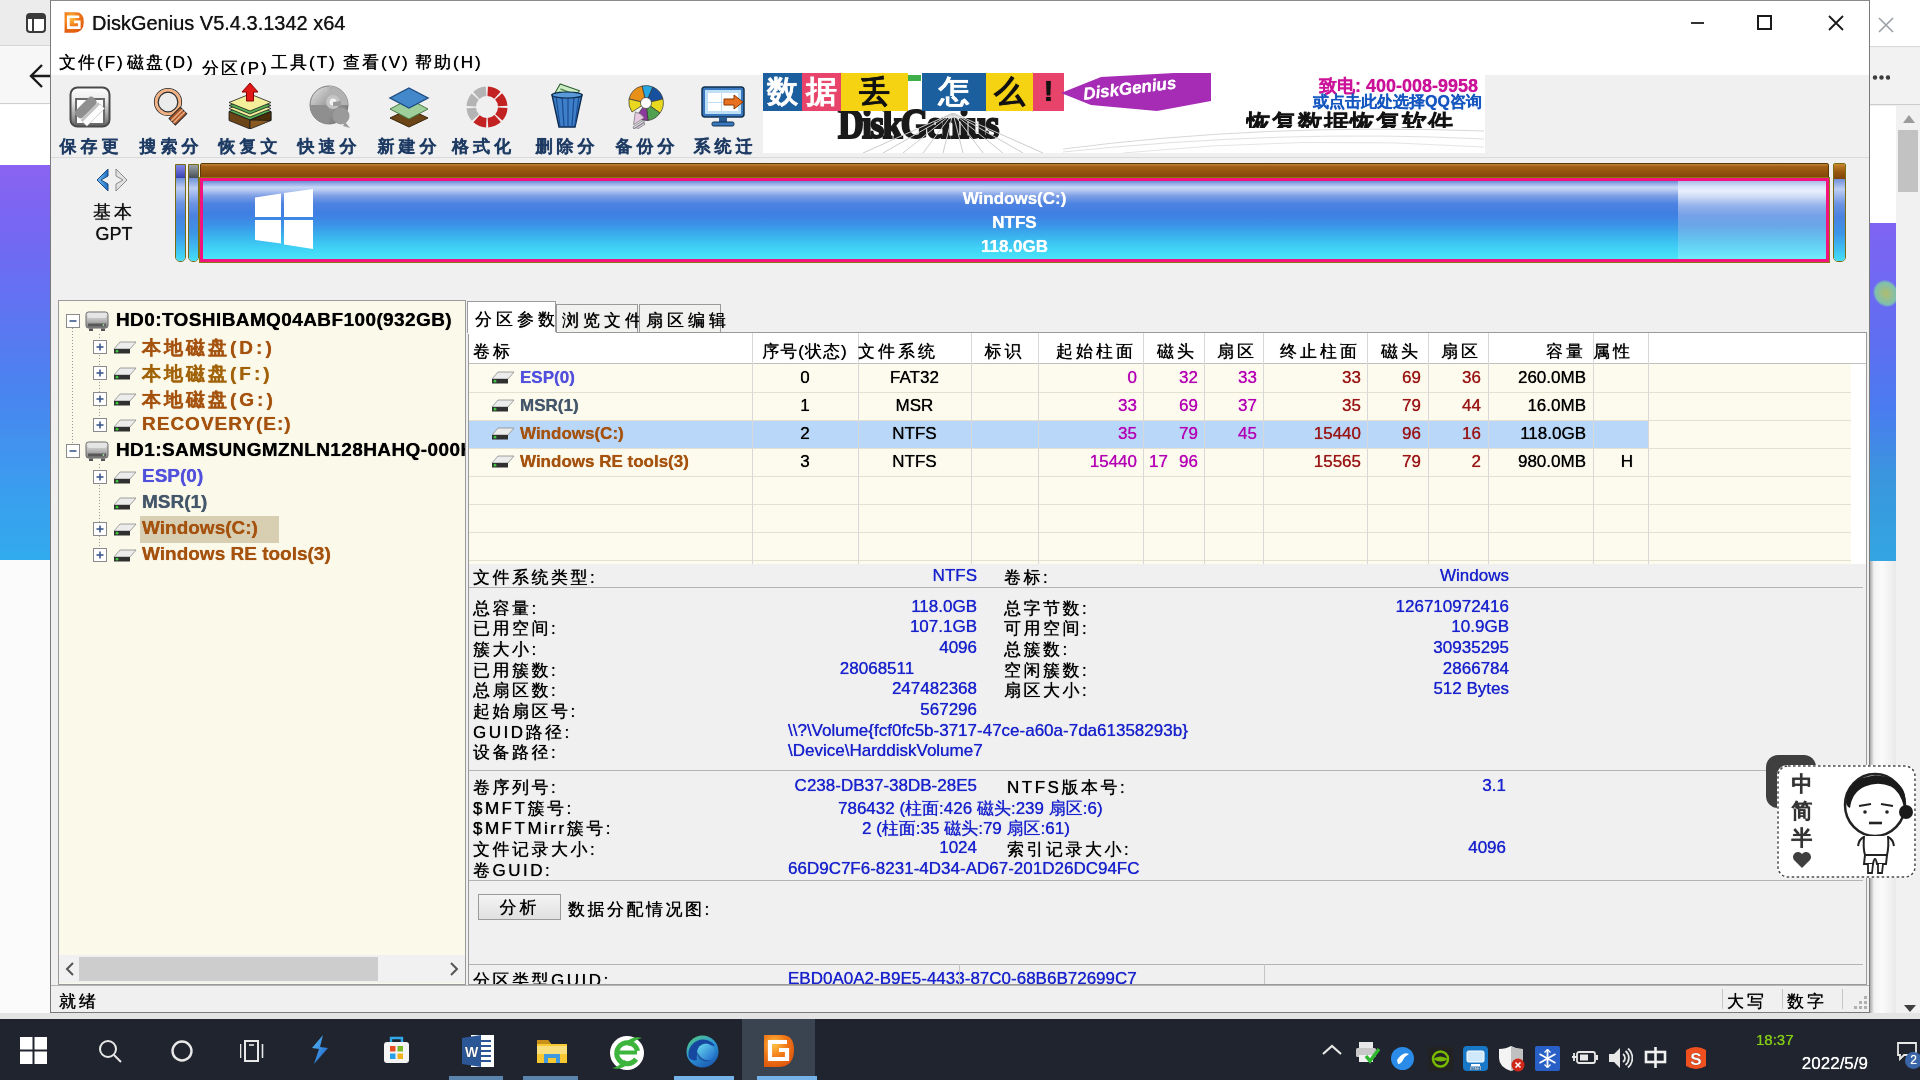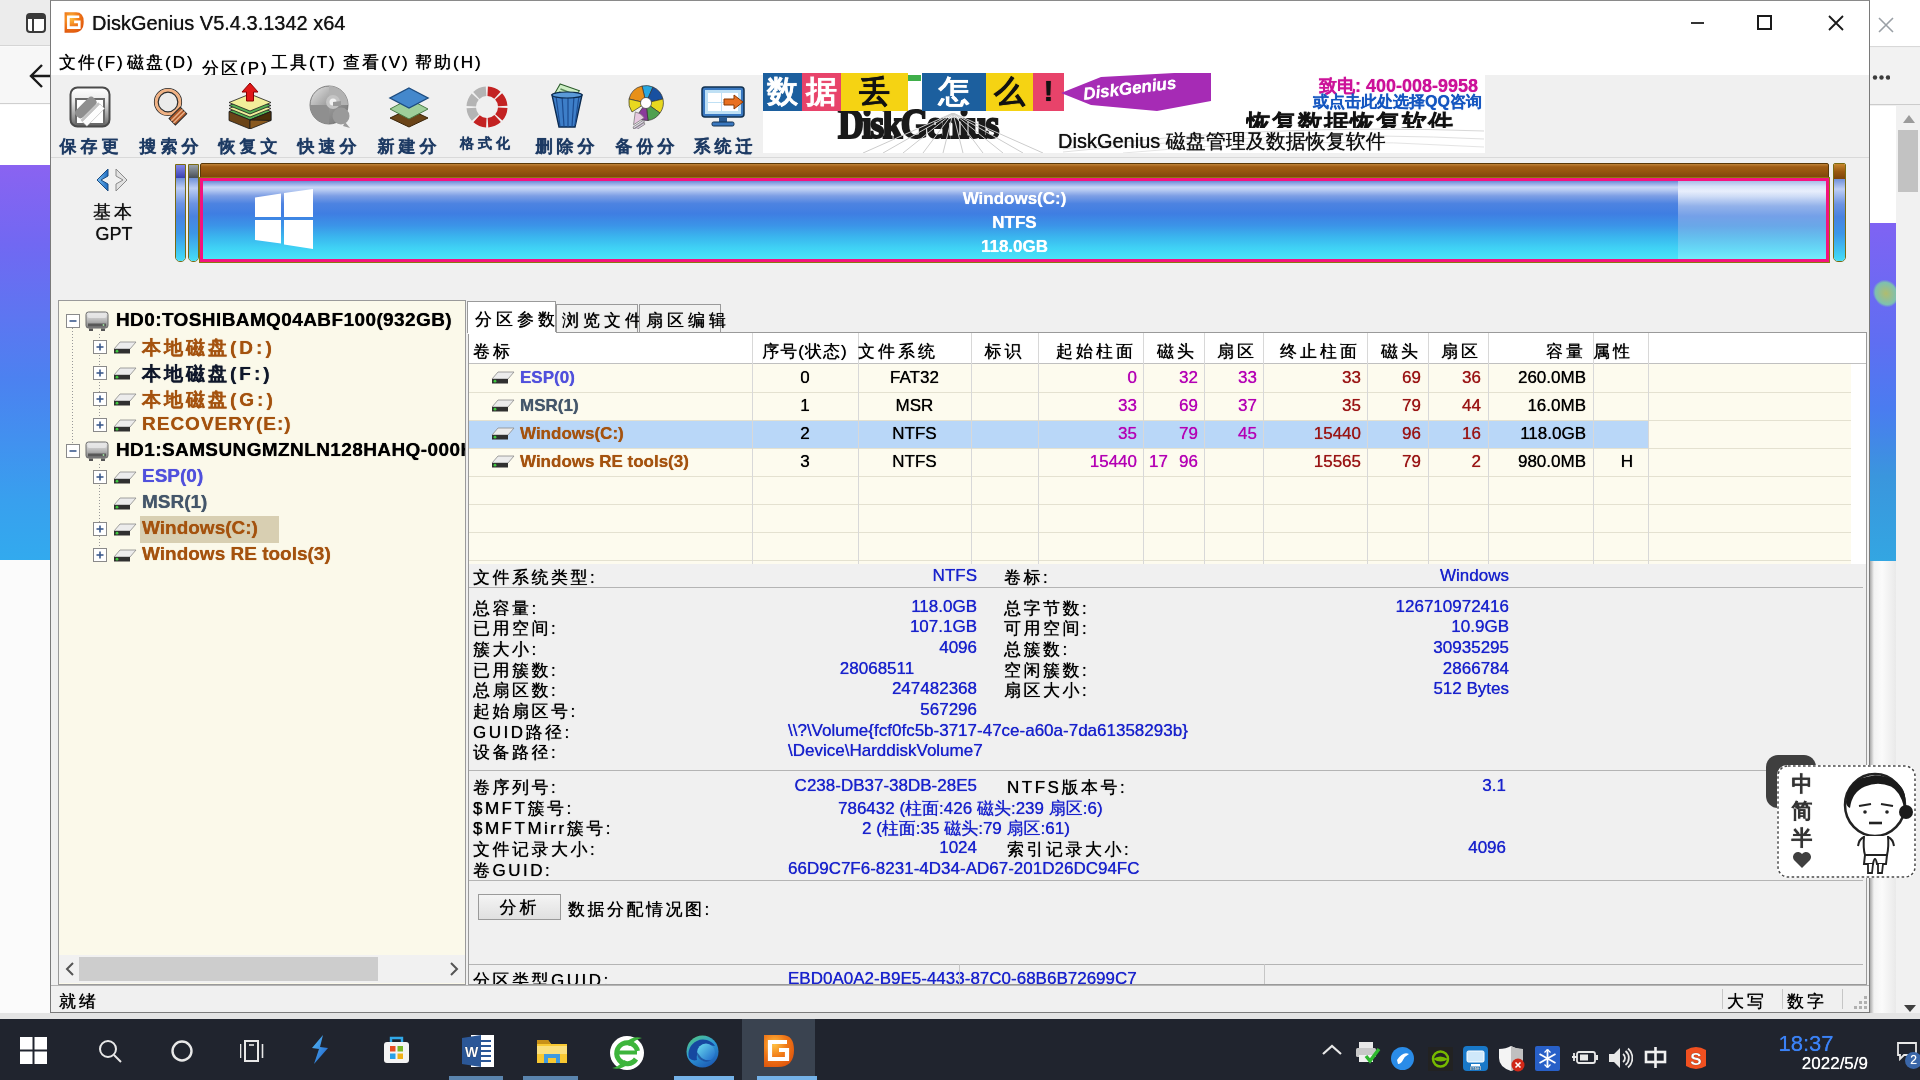--- a/index.html
+++ b/index.html
@@ -213,21 +213,21 @@
     <polygon points="24,14 34,14 34,10 43,17 34,24 34,20 24,20" fill="#e87020" stroke="#8a3800" stroke-width="1"></polygon>
     <rect x="19" y="32" width="8" height="5" fill="#2a5a90"></rect>
     <rect x="12" y="37" width="22" height="4" rx="1.5" fill="#3a78c0" stroke="#12304f" stroke-width="1"></rect>
   </svg>
 
   <div class="abs nav" style="left:5px;top:134px;width:70px;text-align:center;font-size:17px">保存更改</div>
   <div class="abs nav" style="left:85px;top:134px;width:70px;text-align:center;font-size:17px">搜索分区</div>
   <div class="abs nav" style="left:164px;top:134px;width:70px;text-align:center;font-size:17px">恢复文件</div>
   <div class="abs nav" style="left:243px;top:134px;width:70px;text-align:center;font-size:17px">快速分区</div>
   <div class="abs nav" style="left:323px;top:134px;width:70px;text-align:center;font-size:17px">新建分区</div>
-  <div class="abs nav" style="left:401px;top:134px;width:70px;text-align:center;font-size:14px">格式化</div>
+  <div class="abs nav" style="left:401px;top:134px;width:70px;font-size:17px">格式化</div>
   <div class="abs nav" style="left:481px;top:134px;width:70px;text-align:center;font-size:17px">删除分区</div>
   <div class="abs nav" style="left:561px;top:134px;width:70px;text-align:center;font-size:17px">备份分区</div>
   <div class="abs nav" style="left:639px;top:134px;width:70px;text-align:center;font-size:17px">系统迁移</div>
 
   <div class="abs" id="banner" style="left:712px;top:72px;width:722px;height:80px;background:#fff;overflow:hidden">
 
     <div class="abs" style="left:75px;top:27px;font-family:'Liberation Serif',serif;font-weight:bold;font-size:42px;letter-spacing:-2px;color:#1a1a1a;-webkit-text-stroke:2.2px #1a1a1a;transform:scaleX(0.85);transform-origin:0 0">DiskGenius</div>
     <svg class="abs" style="left:60px;top:40px" width="260" height="40">
       <g stroke="#cccccc" stroke-width="1" fill="none">
         <path d="M130 0 L40 40"></path>
@@ -260,21 +260,20 @@
     <div class="abs" style="left:270px;top:-1px;width:31px;height:39px;background:#e8436a;color:#111;font-size:30px;font-weight:bold;text-align:center;line-height:38px">!</div>
 
     <svg class="abs" style="left:298px;top:-2px" width="150px" height="42">
           <polygon points="150,0 150,30 96,40 30,34 0,22 40,6" fill="#a62bb5"></polygon>
         </svg>
     <div class="abs" style="left:320px;top:6px;font-size:17px;font-weight:bold;font-style:italic;color:#fff;transform:rotate(-7deg)">DiskGenius</div>
 
     <div class="abs" style="left:460px;top:1px;width:255px;text-align:right;font-size:18px;font-weight:bold;color:#cc1199">致电: 400-008-9958</div>
     <div class="abs" style="left:460px;top:19px;width:259px;text-align:right;font-size:16px;font-weight:bold;color:#1456c0">或点击此处选择QQ咨询</div>
 
-    <div class="abs" style="left:295px;top:55px;font-size:20px;color:#111">DiskGenius 磁盘管理及数据恢复软件</div>
   </div>
 
   <div class="abs" style="left:0;top:157px;width:1818px;height:105px;background:#f0f0f0"></div>
 
   <svg class="abs" style="left:45px;top:167px" width="34" height="24" viewBox="0 0 34 24">
     <defs>
           <linearGradient id="gab" x1="0" y1="0" x2="1" y2="0">
             <stop offset="0" stop-color="#7cc0f4"></stop>
             <stop offset="1" stop-color="#1a6ac0"></stop>
           </linearGradient>
@@ -358,21 +357,21 @@
   <svg class="abs" style="left:42px;top:365px" width="14" height="14">
         <rect x="0.5" y="0.5" width="13" height="13" fill="#fff" stroke="#8a8a8a"></rect>
         <line x1="3.5" y1="7" x2="10.5" y2="7" stroke="#3c5a8c" stroke-width="1.6"></line>
         <line x1="7" y1="3.5" x2="7" y2="10.5" stroke="#3c5a8c" stroke-width="1.6"></line>
       </svg>
   <svg class="abs" style="left:61px;top:364px" width="26" height="17">
         <polygon points="2,10 8,3 24,3 18,10" fill="#ececec" stroke="#8a8a8a" stroke-width="0.8"></polygon>
         <rect x="2" y="10" width="16" height="4.5" fill="#303030"></rect>
         <circle cx="5" cy="12.2" r="1.4" fill="#3fc83f"></circle>
       </svg>
-  <div class="abs" style="left:91px;top:360px;font-size:19px;font-weight:bold;color:#0f172a;letter-spacing:3px;white-space:nowrap">本地磁盘(F:)</div>
+  <div class="abs" style="left:91px;top:360px;font-size:19px;font-weight:bold;color:#a16207;letter-spacing:3px;white-space:nowrap">本地磁盘(F:)</div>
 
   <svg class="abs" style="left:42px;top:391px" width="14" height="14">
         <rect x="0.5" y="0.5" width="13" height="13" fill="#fff" stroke="#8a8a8a"></rect>
         <line x1="3.5" y1="7" x2="10.5" y2="7" stroke="#3c5a8c" stroke-width="1.6"></line>
         <line x1="7" y1="3.5" x2="7" y2="10.5" stroke="#3c5a8c" stroke-width="1.6"></line>
       </svg>
   <svg class="abs" style="left:61px;top:390px" width="26" height="17">
         <polygon points="2,10 8,3 24,3 18,10" fill="#ececec" stroke="#8a8a8a" stroke-width="0.8"></polygon>
         <rect x="2" y="10" width="16" height="4.5" fill="#303030"></rect>
         <circle cx="5" cy="12.2" r="1.4" fill="#3fc83f"></circle>
@@ -835,21 +834,21 @@
       </g>
     </svg>
   <svg class="abs" style="left:1644px;top:27px" width="23" height="23">
       <rect x="2" y="6" width="19" height="10" fill="none" stroke="#f0f0f0" stroke-width="2.6"></rect>
       <line x1="11.5" y1="1" x2="11.5" y2="22" stroke="#f0f0f0" stroke-width="2.6"></line>
     </svg>
   <svg class="abs" style="left:1683px;top:26px" width="26" height="26">
       <path d="M3 5 Q13 -1 23 5 L23 21 Q13 27 3 21 Z" fill="#f05020"></path>
       <text x="13" y="20" font-size="17" font-weight="bold" fill="#fff" text-anchor="middle" font-family="Liberation Sans">S</text>
     </svg>
-  <div class="abs" style="left:1756px;top:12px;width:100px;text-align:center;font-size:22px;color:#3b82f6">18:37</div>
+  <div class="abs" style="left:1756px;top:12px;width:100px;text-align:left;font-size:15px;color:#84cc16">18:37</div>
   <div class="abs" style="left:1756px;top:35px;width:112px;text-align:right;font-size:17px;color:#fff">2022/5/9</div>
   <svg class="abs" style="left:1896px;top:22px" width="24" height="20">
       <path d="M2 2 L20 2 L20 14 L8 14 L4 18 L4 14 L2 14 Z" fill="none" stroke="#e8e8e8" stroke-width="1.8"></path>
     </svg>
   <div class="abs" style="left:1905px;top:33px;width:17px;height:17px;border-radius:50%;background:#3a66a8;color:#fff;font-size:12px;text-align:center;line-height:17px">2</div>
 </div>
 
 <div class="abs" style="left:1766px;top:755px;width:50px;height:53px;border-radius:12px;background:#3f3f3f"></div>
 <div class="abs" style="left:1777px;top:765px;width:139px;height:113px;background:#fff;border-radius:10px">
     <svg class="abs" style="left:0;top:0" width="139" height="113">

